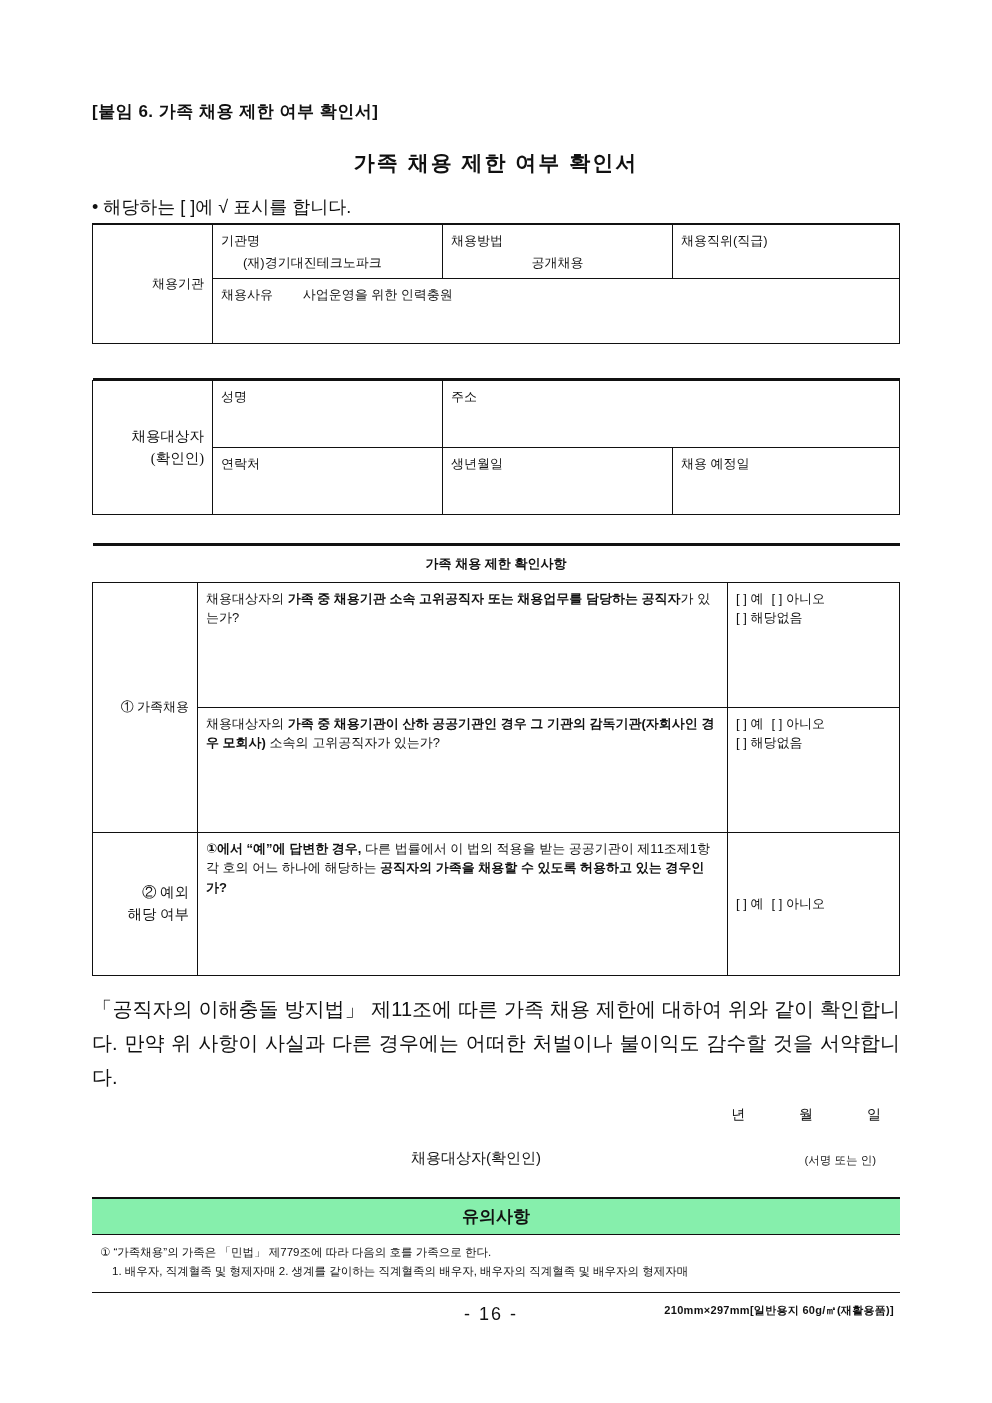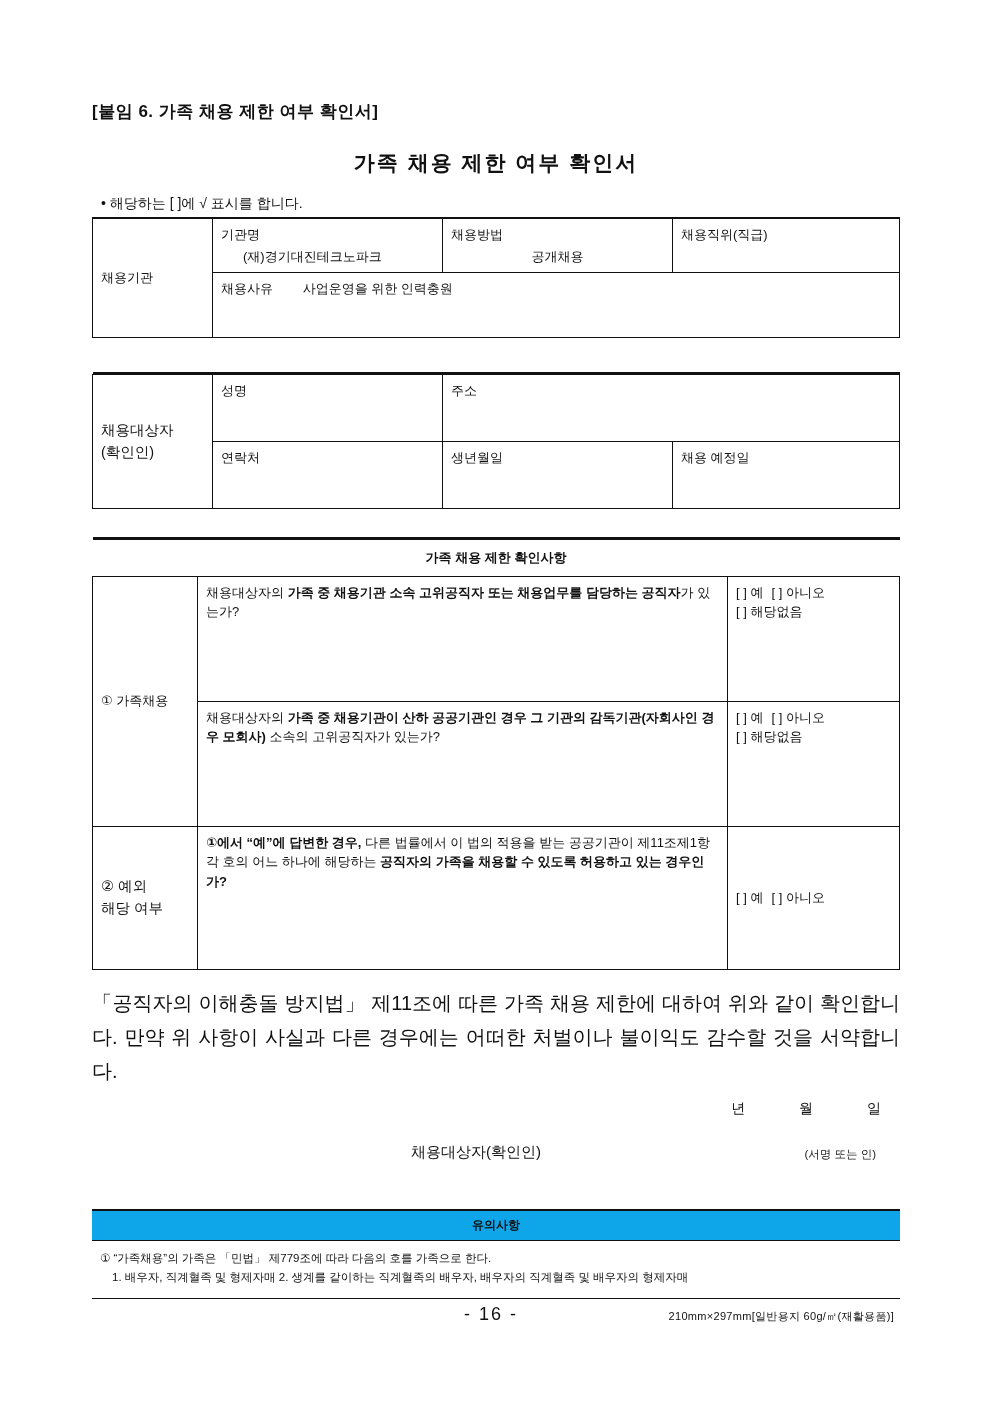--- a/index.html
+++ b/index.html
@@ -31,44 +31,45 @@
 
   .doc-title {
     text-align: center;
     font-size: 21px;
     font-weight: bold;
     letter-spacing: 2px;
     margin: 0 0 18px 0;
   }
 
   .note-line {
-    font-size: 14px;
-    margin: 0 0 4px 9px;
+    font-size: 18px;
+    margin: 0 0 4px 0;
   }
 
   table.grid {
     width: 100%;
     border-collapse: collapse;
     table-layout: fixed;
   }
   table.grid td {
     border: 1px solid #111111;
     font-size: 13px;
     vertical-align: top;
     padding: 6px 8px;
     line-height: 1.5;
   }
   .thick-top { border-top: 2px solid #111111 !important; }
   .thick-bottom { border-bottom: 2px solid #111111 !important; }
 
   .label-cell {
-    text-align: left;
+    text-align: right;
     vertical-align: middle !important;
     font-size: 14.5px;
     padding: 4px 2px;
+    font-family: Liberation Serif, serif;
   }
   .label-cell .sub {
     display: block;
     font-size: 14.5px;
   }
 
   .val-inline {
     display: inline-block;
     margin-left: 26px;
   }
@@ -135,43 +136,44 @@
   }
   .sign-note {
     position: absolute;
     right: 24px;
     top: 4px;
     font-size: 11.5px;
     color: #222;
   }
 
   .notice-bar {
-    margin-top: 40px;
+    margin-top: 22px;
     border-top: 2.5px solid #111;
     border-bottom: 1px solid #111;
-    background: #0ea5e9;
-    text-align: center;
-    font-size: 12px;
+    background: #86efac;
+    text-align: center;
+    font-size: 17px;
     font-weight: bold;
     padding: 6px 0;
   }
   .notice-body {
     border-bottom: 1.5px solid #111;
     padding: 8px 4px 10px 8px;
     font-size: 11.5px;
     line-height: 1.7;
   }
   .notice-body .l2 { display: block; padding-left: 12px; }
 
   .paper-spec {
     text-align: right;
     font-size: 11px;
     margin-top: 10px;
     padding-right: 6px;
     letter-spacing: 0.3px;
+    font-weight: bold;
   }
 
   .page-num {
     position: absolute;
     bottom: 78px;
     left: 0;
     width: 982px;
     text-align: center;
     font-size: 18px;
     letter-spacing: 2px;

